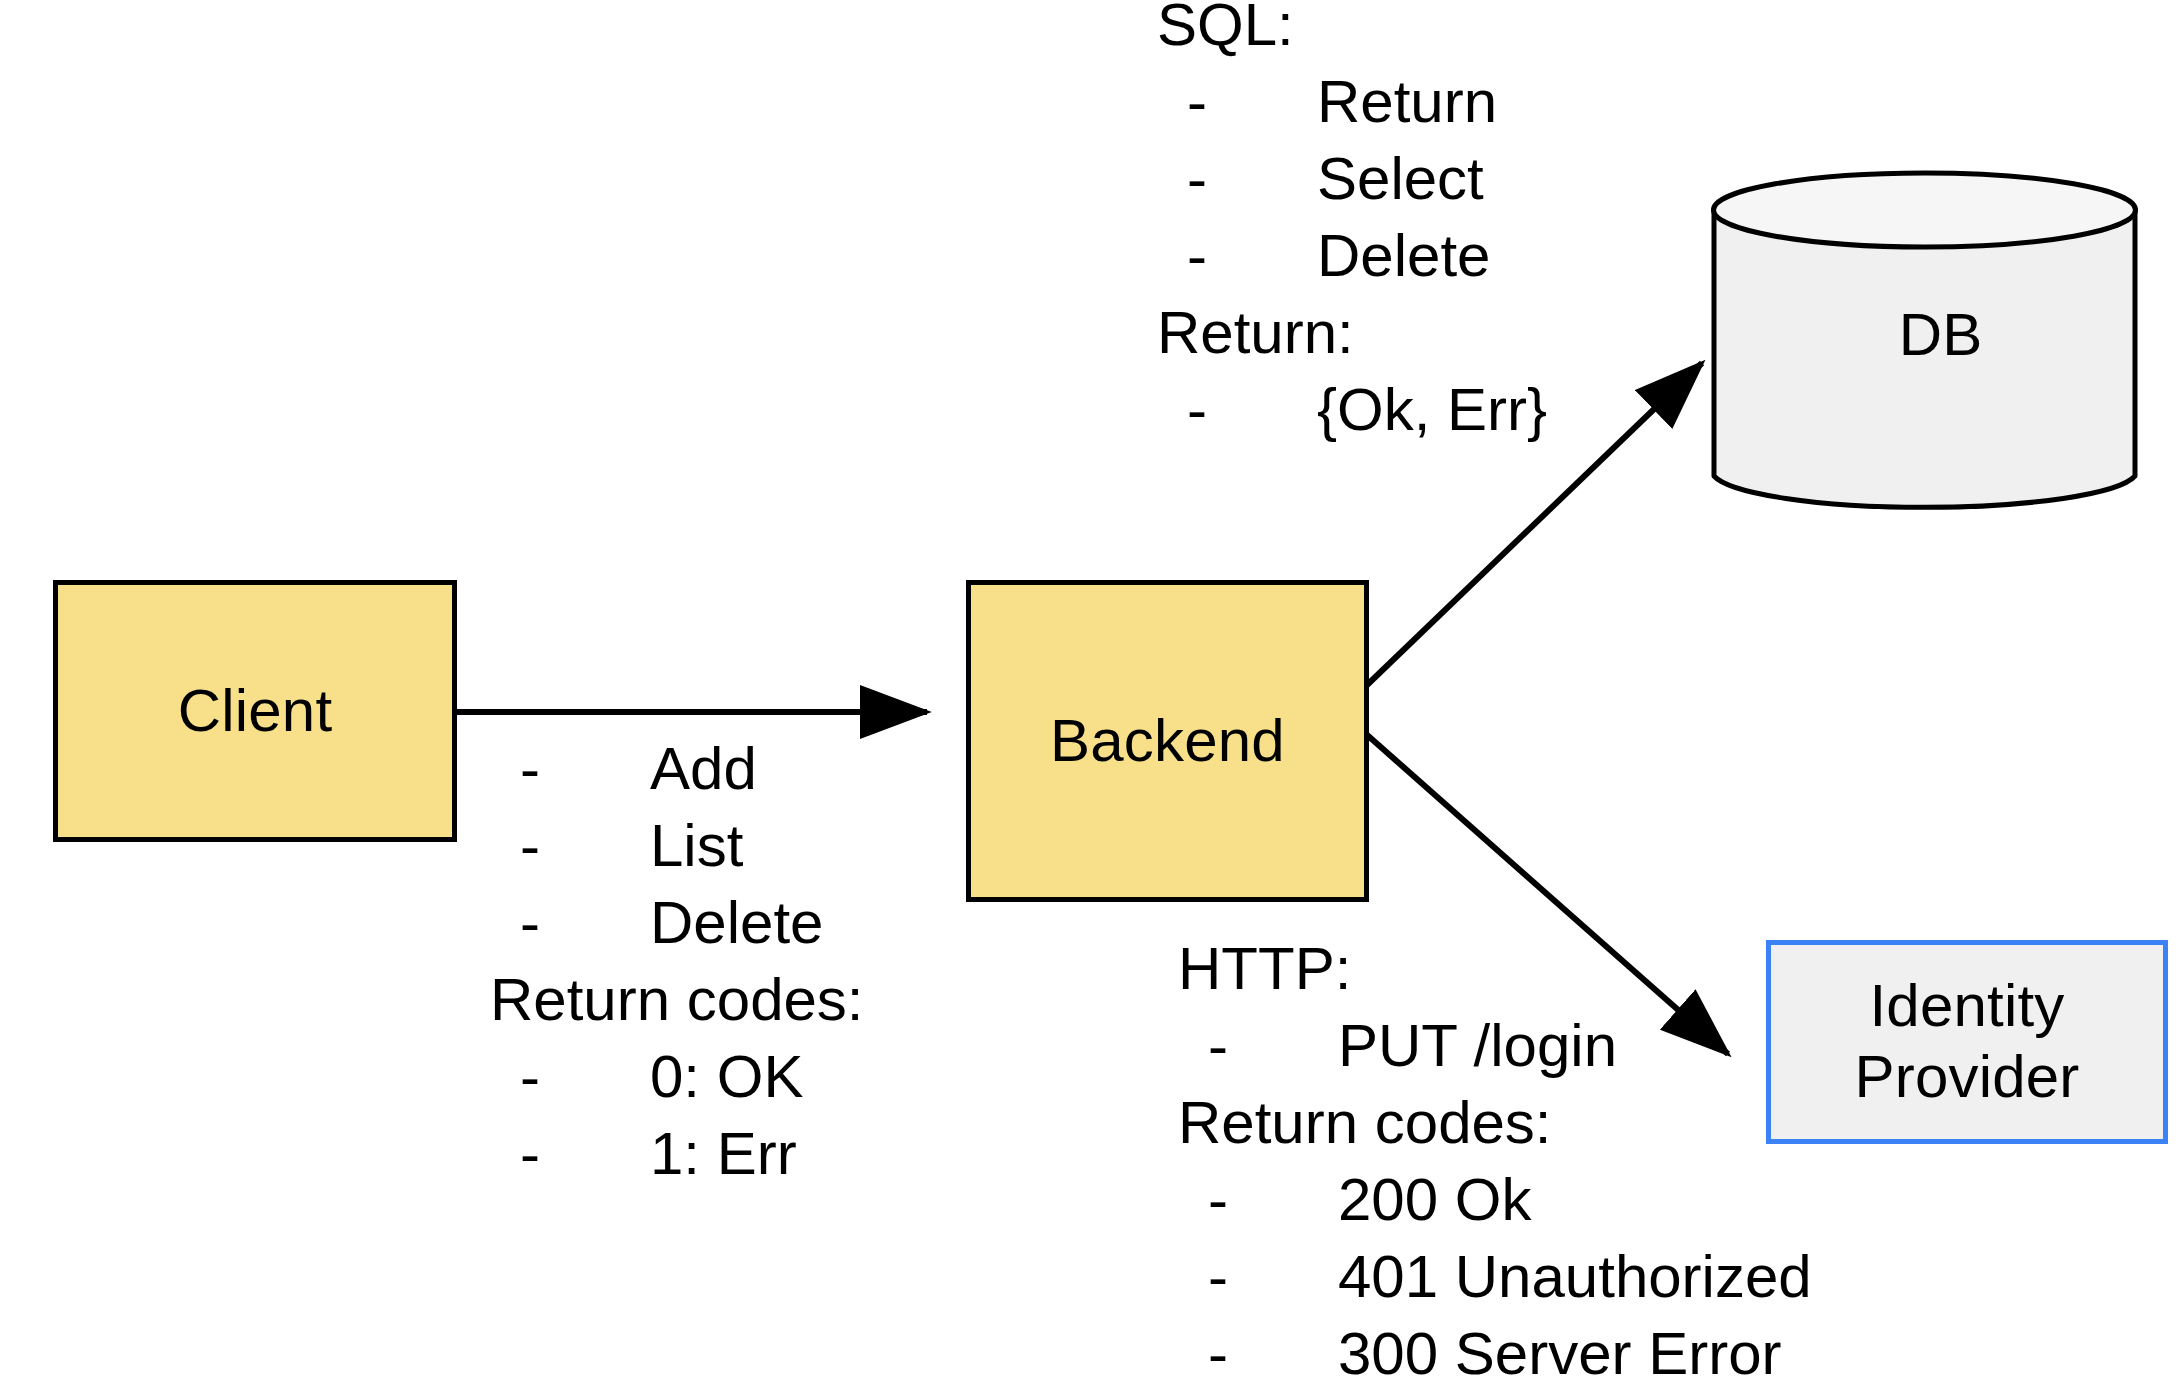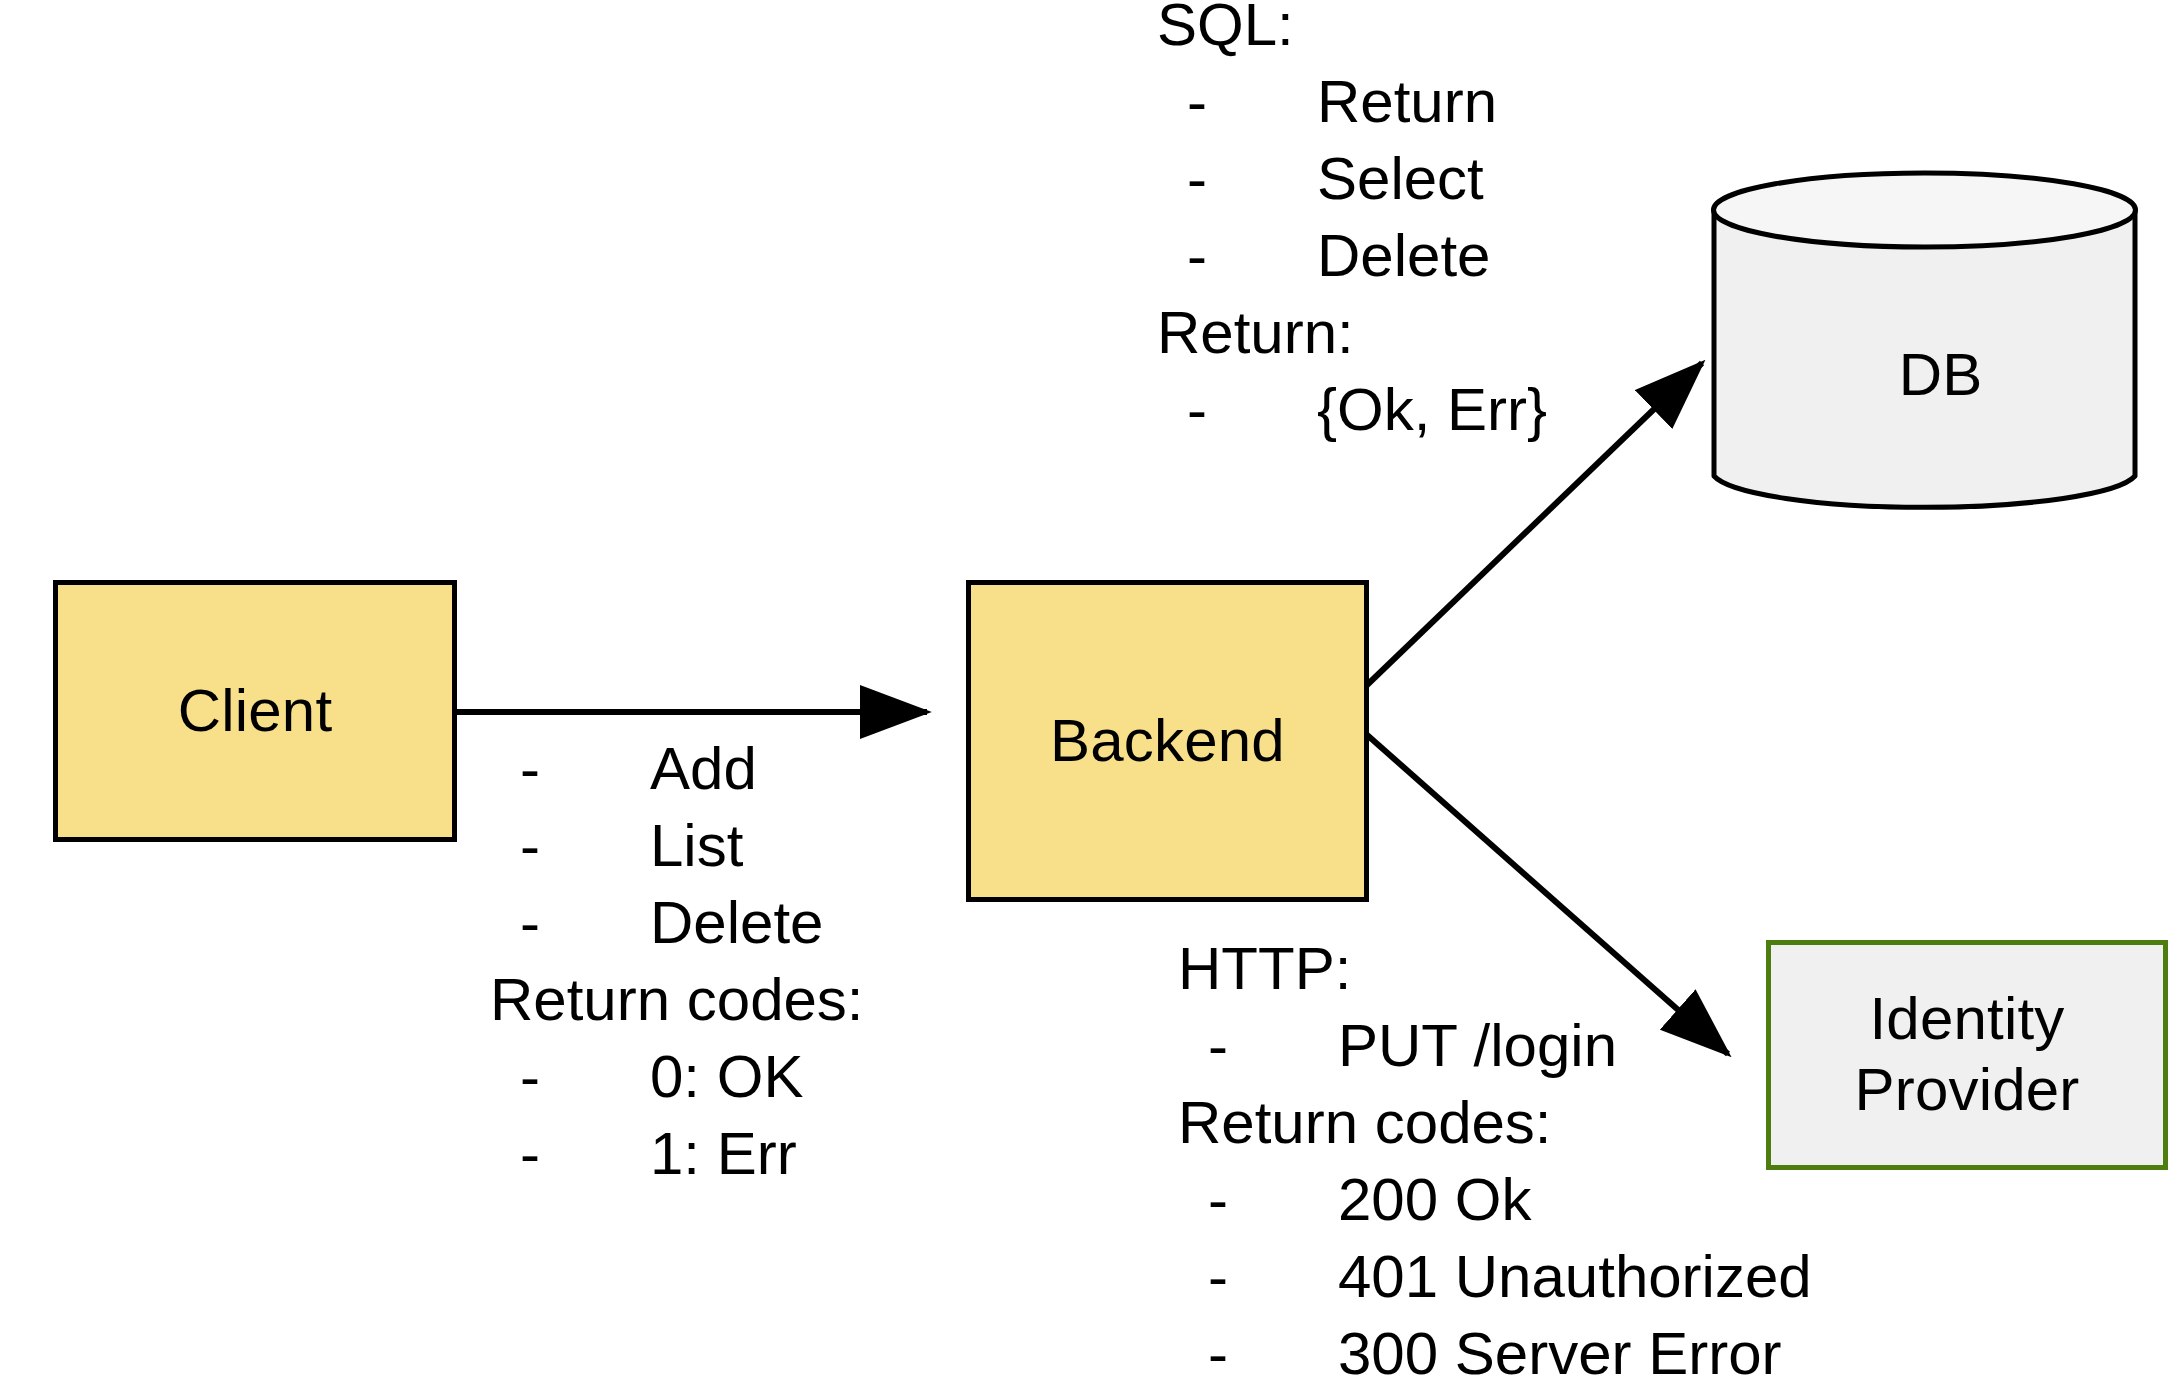--- a/index.html
+++ b/index.html
@@ -43,34 +43,33 @@
     border: 5px solid #000000;
   }
   .box-backend {
     left: 935px; top: 580px;
     width: 403px; height: 322px;
     background: #f8e08b;
     border: 5px solid #000000;
   }
   .box-idp {
     left: 1735px; top: 940px;
-    width: 402px; height: 230px;
+    width: 402px; height: 204px;
     background: #f0f0f0;
-    border: 5px solid #4d7c0f;
+    border: 5px solid #3b82f6;
     flex-direction: column;
     line-height: 1.18;
   }
   .db-label {
     position: absolute;
     left: 1712px;
     top: 300px;
     width: 457px;
     text-align: center;
     font-size: 60px;
-    margin-top: 40px;
   }
   
   .ann {
     position: absolute;
     font-size: 60px;
     line-height: 77px;
     white-space: nowrap;
   }
   .ann .hdr { display: block; }
   .ann .li {

